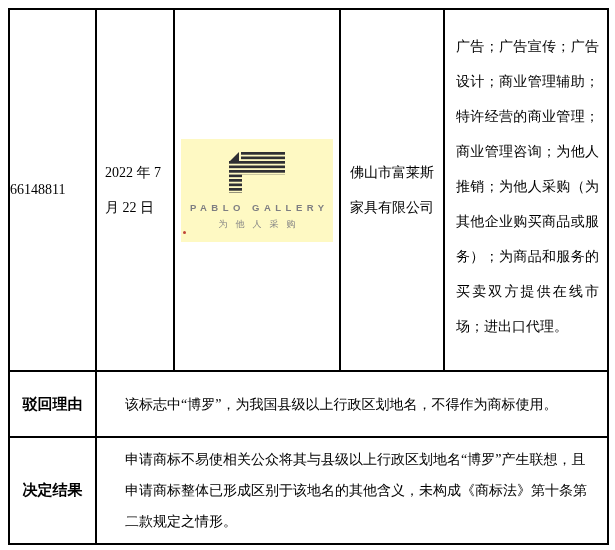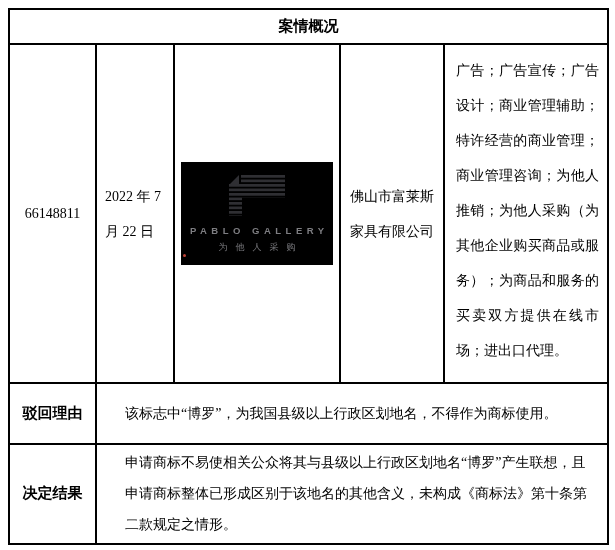--- a/index.html
+++ b/index.html
@@ -28,21 +28,21 @@
     font-weight: bold;
     font-size: 15px;
   }
   .head-row th {
     height: 46px;
     text-align: center;
     font-weight: bold;
     font-size: 15px;
   }
   .data-row td { height: 312px; }
-  .num-cell { text-align: center; }
+  .num-cell { }
   .date-cell {
     text-align: left;
     padding: 0 5px 0 8px;
     line-height: 35px;
   }
   .reg-cell {
     text-align: left;
     padding: 0 6px 0 9px;
     line-height: 35px;
     border-radius: 31px;
@@ -106,28 +106,25 @@
 
 <table class="case-table">
   <colgroup>
     <col style="width:87px">
       <col style="width:78px">
       <col style="width:166px">
     <col style="width:104px">
       <col style="width:164px">
   </colgroup>
   <tbody>
-    <tr>
-      <td class="title-cell" colspan="5">案情概况</td>
-    </tr>
     <tr class="data-row">
       <td class="num-cell">66148811</td>
       <td class="date-cell">2022 年 7 月 22 日</td>
       <td class="mark-cell">
-        <div class="logo-box" style="background-color: #000000;">
+        <div class="logo-box" style="background-color: #fef9c3;">
           <svg class="logo-mark" width="56" height="41" viewBox="0 0 56 41" style="color: rgb(47, 47, 51);">
             <defs>
               <pattern id="hstripes" width="6" height="4.5" patternUnits="userSpaceOnUse">
                 <rect width="6" height="2.7" fill="currentColor"></rect>
               </pattern>
             </defs>
             <polygon points="1,9 10,0 10,9" fill="currentColor"></polygon>
             <rect x="12" y="0" width="44" height="9" fill="url(#hstripes)"></rect>
             <rect x="0" y="9" width="56" height="13.5" fill="url(#hstripes)"></rect>
             <rect x="0" y="22.5" width="13" height="18.5" fill="url(#hstripes)"></rect>

